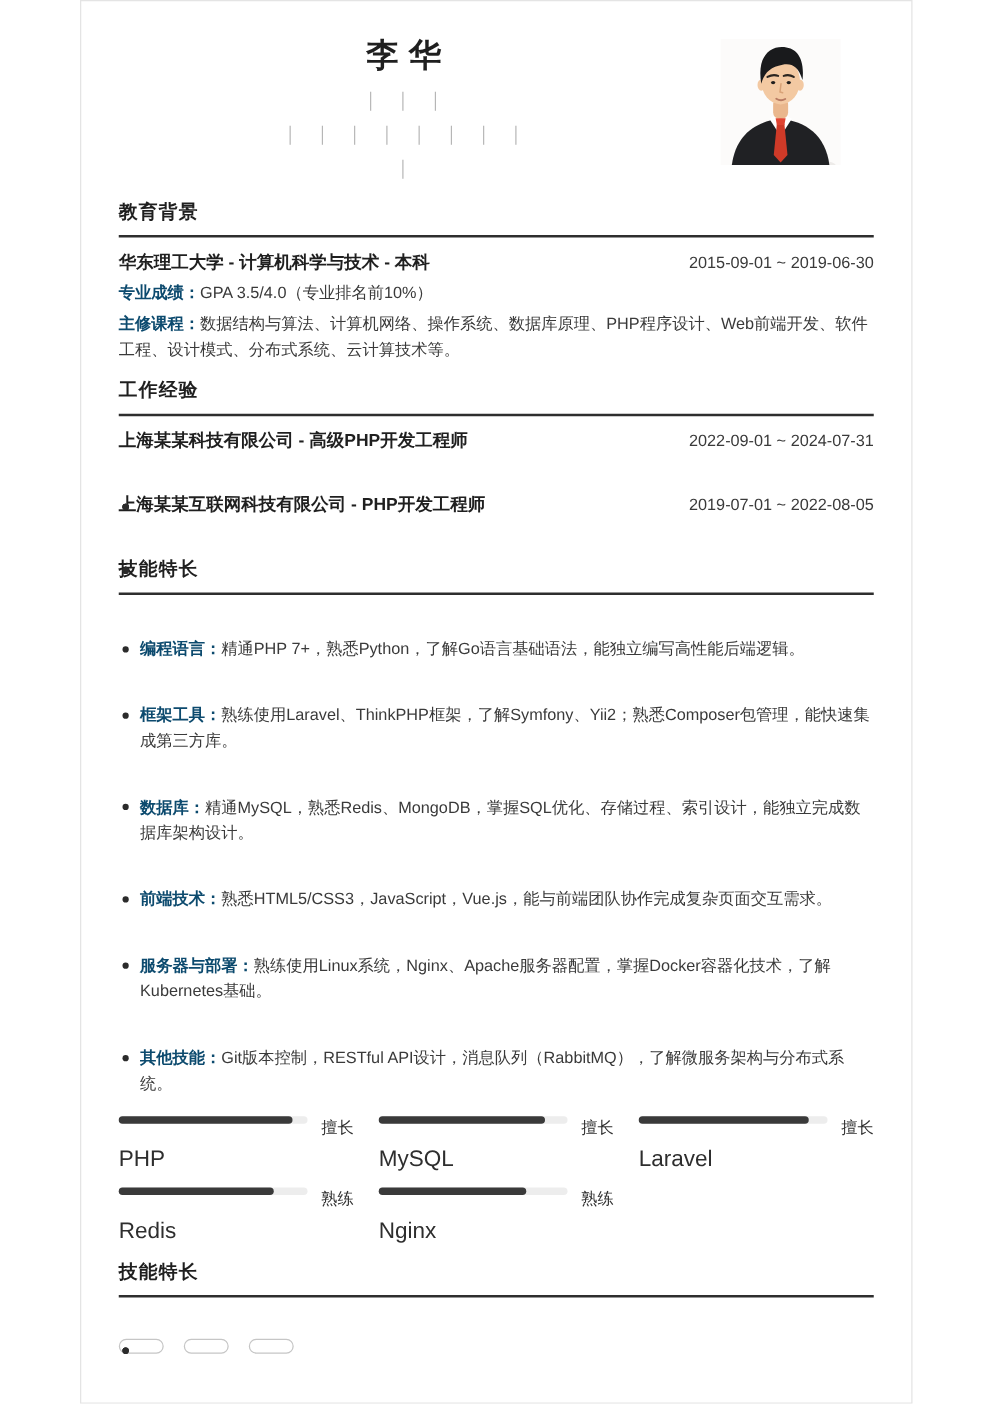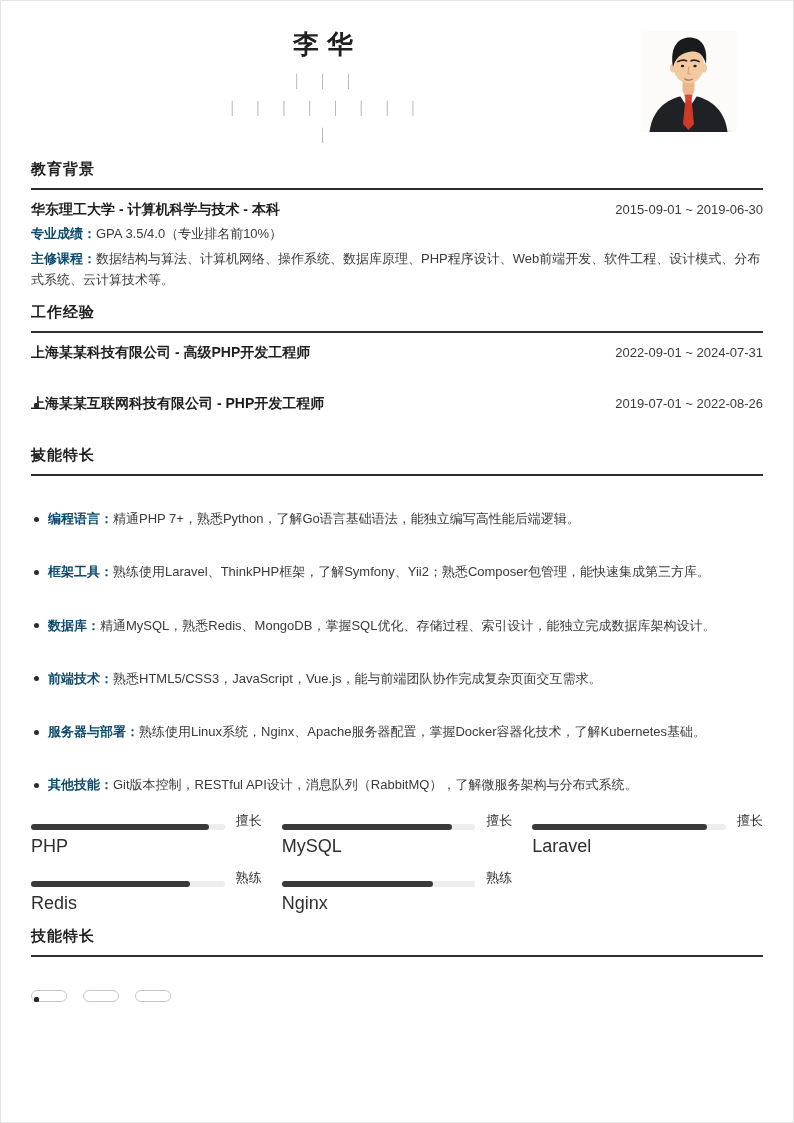--- a/index.html
+++ b/index.html
@@ -1,19 +1,19 @@
 <!DOCTYPE html>
 <html><head>
 <meta charset="utf-8">
 <style>
   * { box-sizing: border-box; }
   html, body { margin: 0; padding: 0; background: #fff; }
   body { font-family: "Liberation Sans", "DejaVu Sans", sans-serif; color: #3a3a3a; }
   .page {
-    width: 794px; height: 1123px; margin: 0 auto; background: #ffffff;
+    width: 666px; height: 1123px; margin: 0 auto; background: #ffffff;
     border: 1px solid #e4e4e4; padding: 24px 30px 16px; overflow: hidden;
   }
   
   header { position: relative; min-height: 118px; }
   .head-text { margin-right: 148px; text-align: center; }
   h1.name {
     margin: 4px 0 10px; font-size: 26px; line-height: 1.2; color: #1f1f1f;
     font-weight: 700; letter-spacing: 8px; text-indent: 8px;
   }
   .sep-line { margin-top: 7px; font-size: 13.5px; color: #3c3c3c; line-height: 1.5; }
@@ -35,21 +35,21 @@
   ul.bullets li {
     position: relative; padding-left: 17px; margin-bottom: 4.5px;
     font-size: 13px; line-height: 1.56; margin-top: 33px;
   }
   ul.bullets li::before {
     content: ""; position: absolute; left: 3px; top: 7.5px;
     width: 5px; height: 5px; border-radius: 50%; background: #2b2b2b;
   }
   
   .bars { display: grid; grid-template-columns: repeat(3, 1fr); column-gap: 20px; row-gap: 12px; margin-top: 16px; }
-  .bar-row { display: flex; align-items: flex-end; }
+  .bar-row { display: flex; align-items: flex-start; }
   .track { flex: 1; height: 6px; background: #ededed; border-radius: 3px; }
   .fill { height: 100%; background: #3a3a3a; border-radius: 3px; }
   .bar-level { margin-left: 11px; font-size: 13px; color: #2e2e2e; white-space: nowrap; }
   .bar-name { margin-top: 6px; font-size: 18px; color: #2e2e2e; }
   
   .tags { display: flex; gap: 16px; margin-top: 10px; }
   .tag {
     border: 1px solid #c6c6c6; border-radius: 16px; padding: 5px 17px;
     font-size: 13px; color: #2e2e2e; background: #fff; white-space: nowrap;
   }
@@ -118,21 +118,21 @@
           <ul class="bullets">
             <li></li>
             <li></li>
             <li></li>
             <li></li>
           </ul>
         </div>
         <div class="job">
           <div class="entry-head">
             <div class="entry-title">上海某某互联网科技有限公司 - PHP开发工程师</div>
-            <div class="entry-date">2019-07-01 ~ 2022-08-26</div>
+            <div class="entry-date">2019-07-01 ~ 2022-08-05</div>
           </div>
           <ul class="bullets">
             <li></li>
             <li></li>
             <li></li>
             <li></li>
           </ul>
         </div>
     </div>
   </section>

